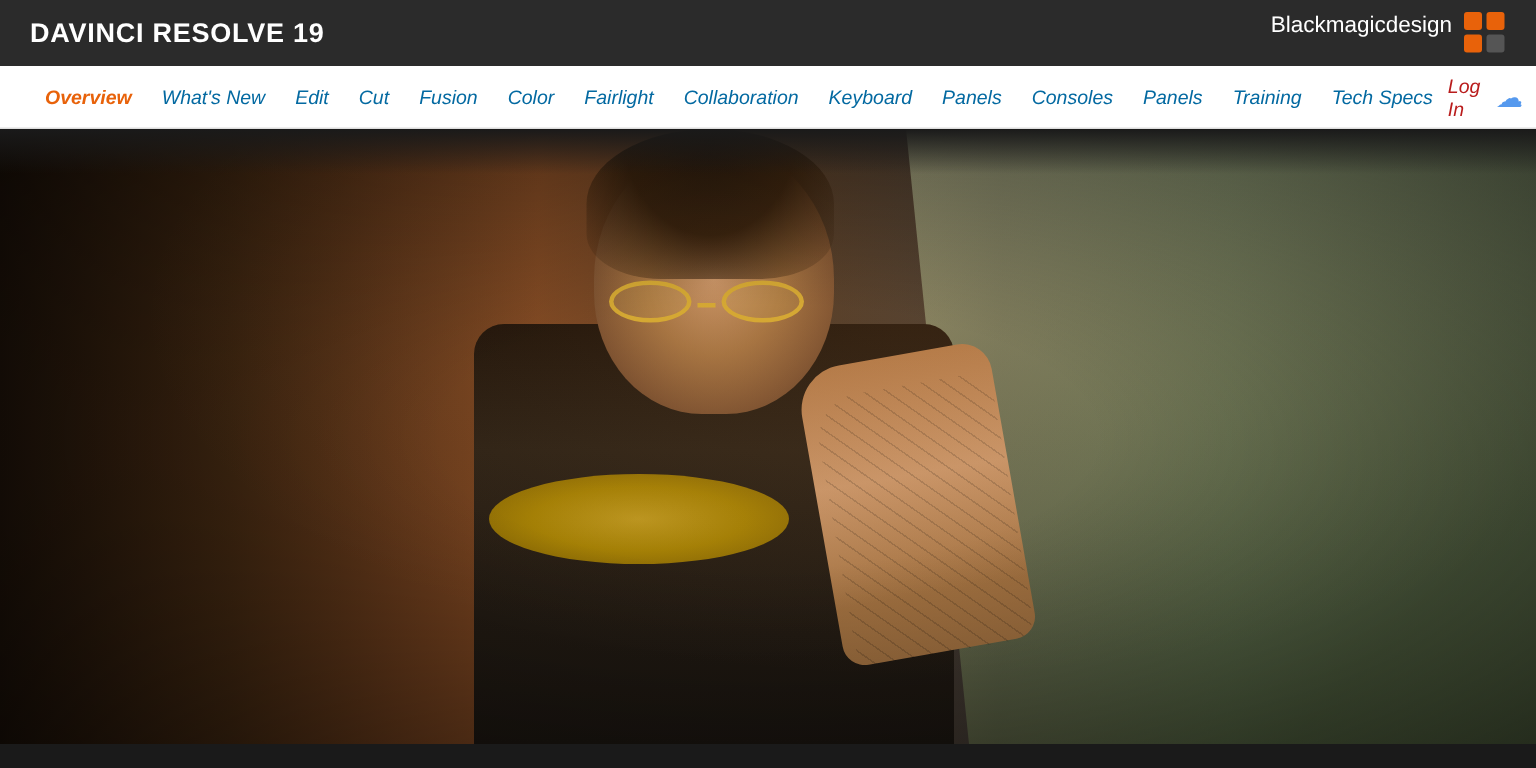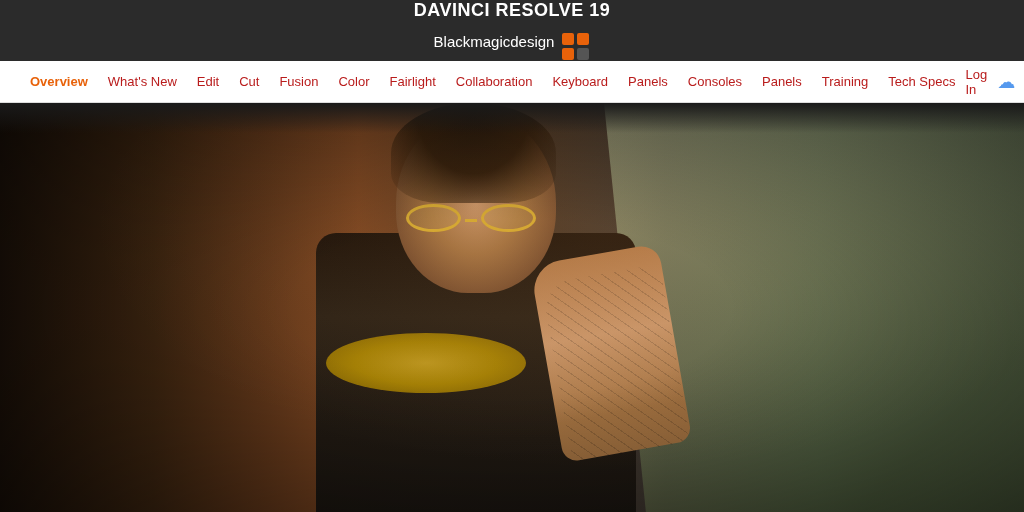--- a/index.html
+++ b/index.html
@@ -1,26 +1,25 @@
 <!DOCTYPE html>
 <html><head>
   <meta charset="utf-8">
   <style>
     * { margin: 0; padding: 0; box-sizing: border-box; }
     body { width: 1024px; height: 512px; overflow: hidden; font-family: Arial, Helvetica, sans-serif; background: #1a1a1a; }
 
     
     .header {
       background: #2b2b2b;
-      height: 61px;
+      height: 44px;
       display: flex;
       align-items: center;
       justify-content: space-between;
       padding: 0 20px;
-      flex-direction: column;
     }
     .header-title {
       color: #ffffff;
       font-size: 18px;
       font-weight: 700;
       letter-spacing: 0.5px;
     }
     .header-logo {
       display: flex;
       align-items: flex-start;
@@ -48,29 +47,30 @@
 
     
     .navbar {
       background: #ffffff;
       height: 42px;
       display: flex;
       align-items: center;
       padding: 0 20px;
       gap: 0;
       border-bottom: 1px solid #ddd;
+      font-style: italic;
     }
     .nav-links {
       display: flex;
       align-items: center;
       gap: 0;
       flex: 1;
     }
     .nav-item {
-      color: #b91c1c;
+      color: #0369a1;
       font-size: 13px;
       padding: 0 10px;
       cursor: pointer;
       white-space: nowrap;
       text-decoration: none;
     }
     .nav-item.active { color: #e8620a; font-weight: 600; }
 
     .nav-right {
       display: flex;

